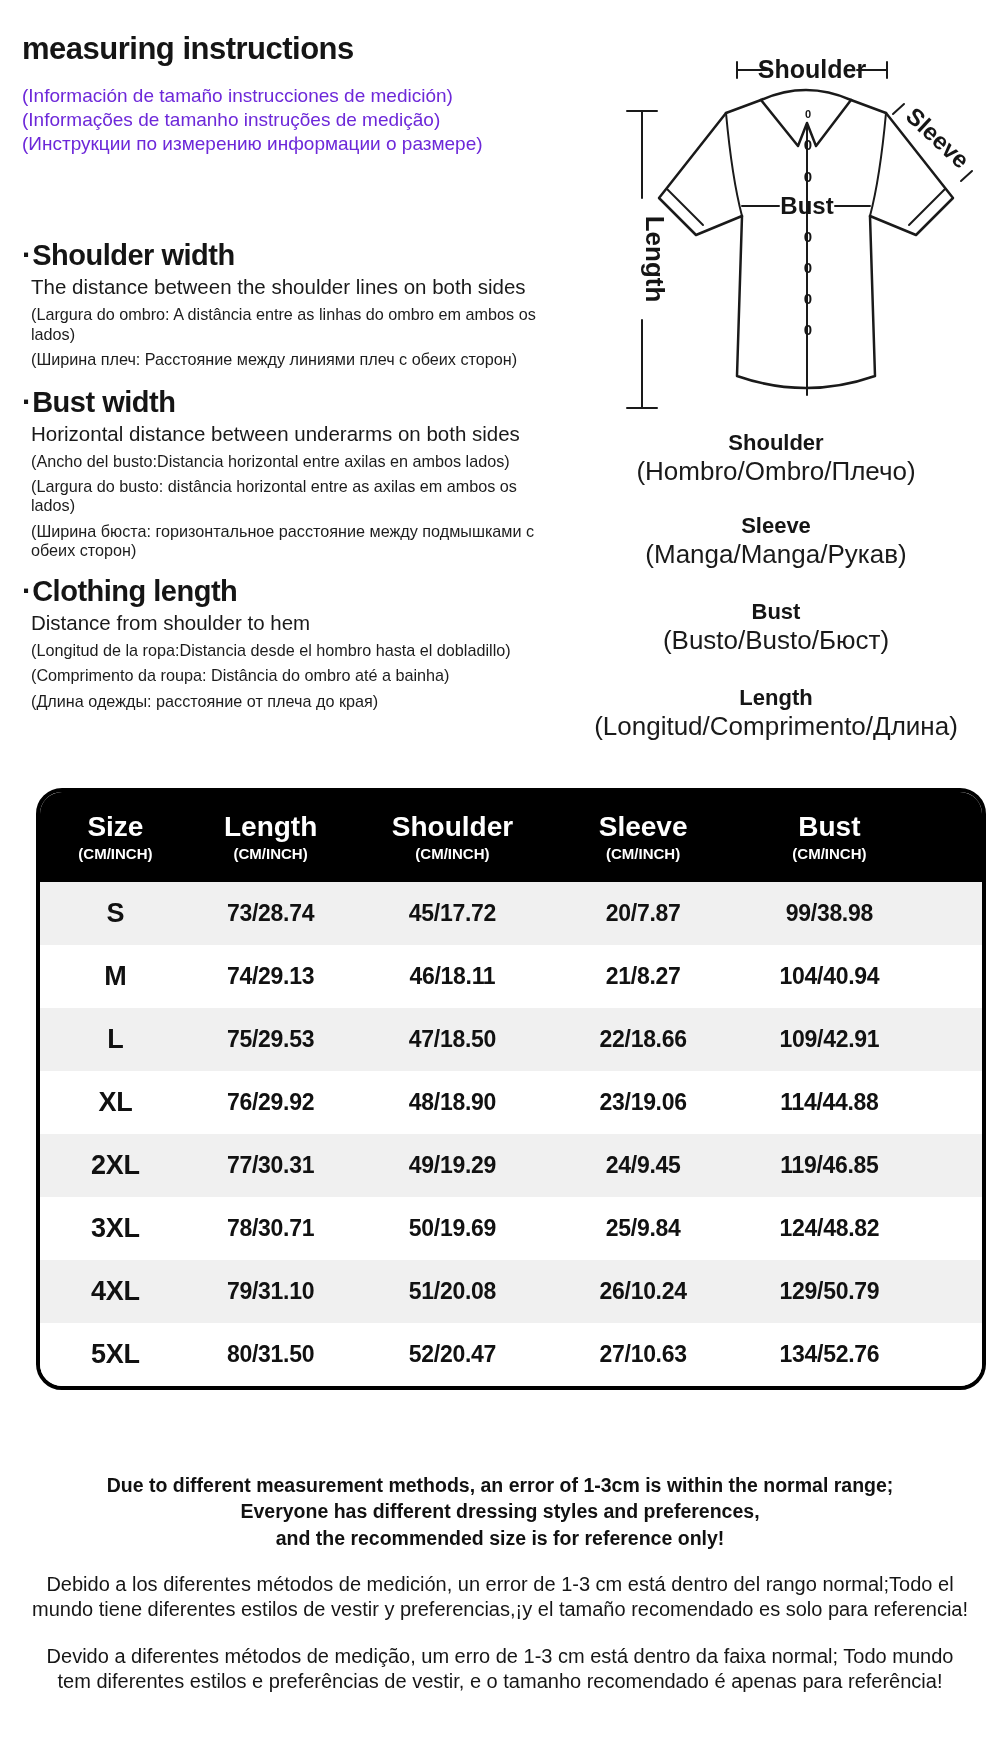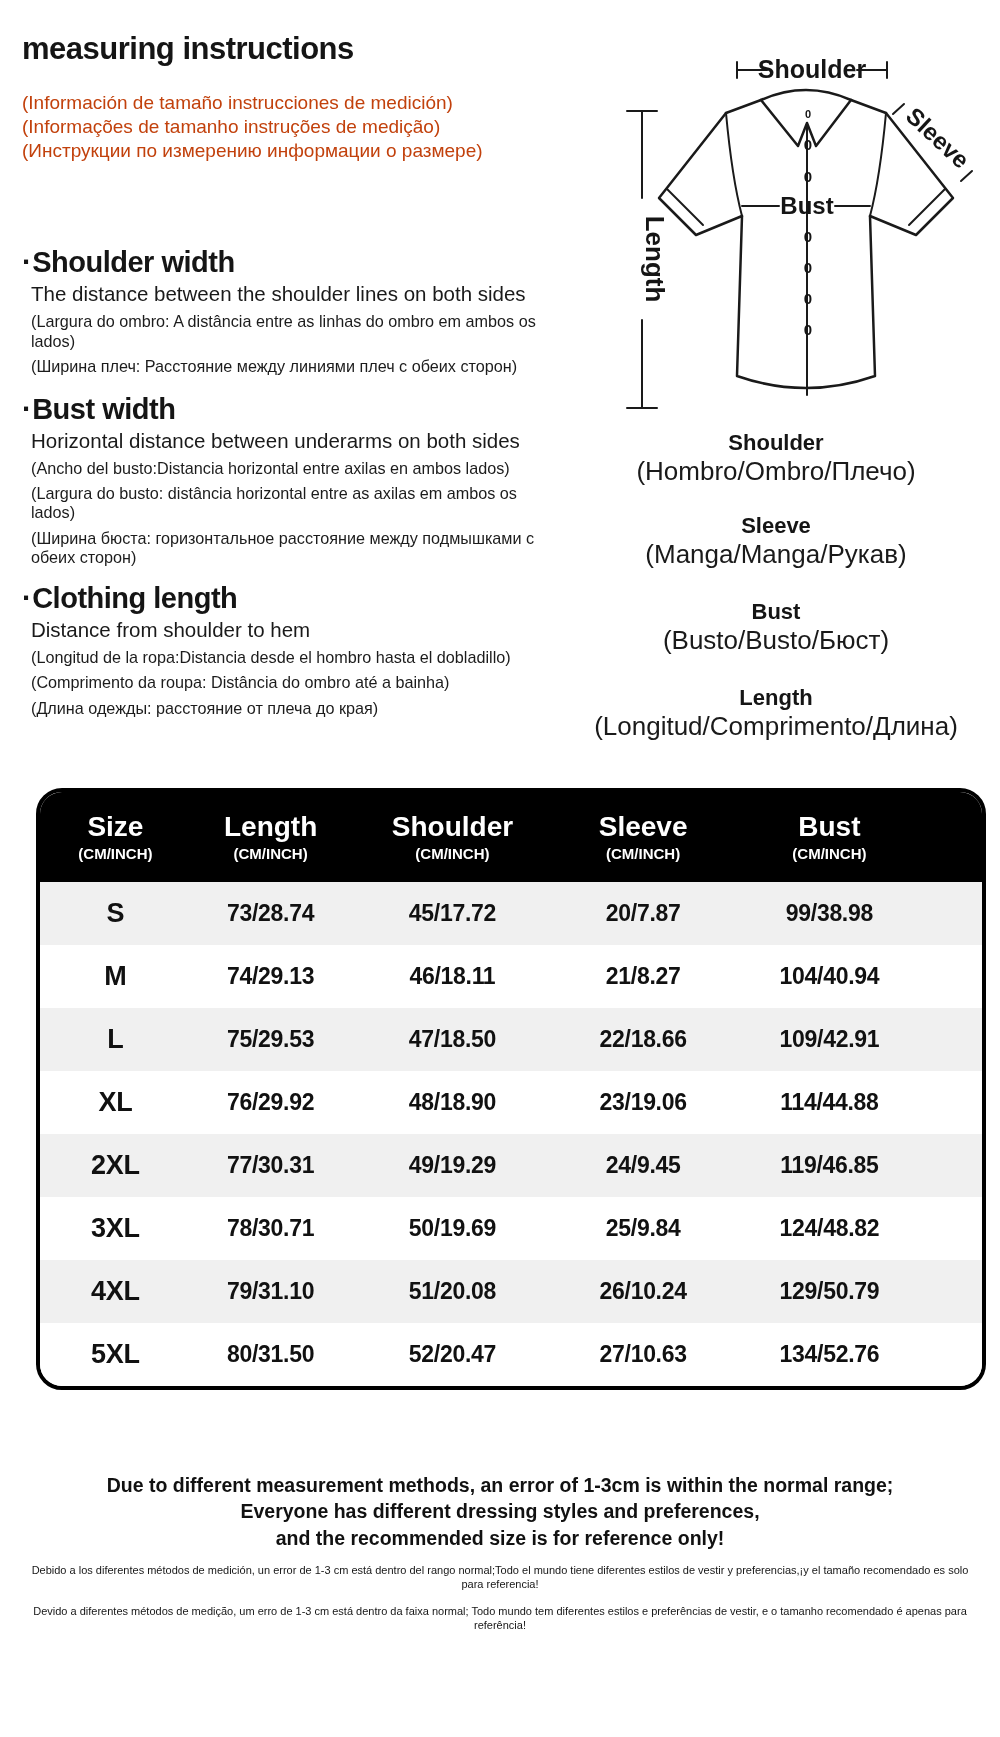--- a/index.html
+++ b/index.html
@@ -4,21 +4,21 @@
 <style>
   html,body{margin:0;padding:0;}
   body{
     width:1000px;height:1737px;position:relative;background:#ffffff;
     font-family:"Liberation Sans",sans-serif;color:#111;overflow:hidden;
   }
   
   .left-col{position:absolute;left:22px;top:24px;width:534px;}
   .main-title{font-size:56px;font-weight:bold;line-height:1.02;letter-spacing:-1.5px;color:#151515;}
   .sub-title{font-size:31px;font-weight:bold;margin-top:7px;letter-spacing:-0.5px;color:#151515;}
-  .title-trans{margin-top:24px;font-size:19px;line-height:1.25;color:#c2410c;}
+  .title-trans{margin-top:17px;font-size:19px;line-height:1.25;color:#6d28d9;}
   .section-shoulder{margin-top:84px;}
   .section-bust{margin-top:16px;}
   .section-length{margin-top:14px;}
   .sec-head{font-size:29px;font-weight:bold;letter-spacing:-0.5px;color:#151515;}
   .sec-head .bullet{margin-right:1px;}
   .sec-desc{font-size:20.5px;margin:3px 0 0 9px;color:#1a1a1a;}
   .sec-note{font-size:16.2px;margin:6px 0 0 9px;line-height:1.2;color:#1c1c1c;max-width:515px;}
   
   .right-col{position:absolute;left:556px;top:28px;width:440px;height:745px;}
   .shirt-svg{position:absolute;left:0;top:0;}
@@ -45,21 +45,21 @@
     height:63px;display:grid;grid-template-columns:17% 18% 23% 20% 22%;padding-right:55px;
     align-items:center;text-align:center;font-weight:bold;color:#111;
   }
   .trow:nth-child(odd){background:#f0f0f0;}
   .trow:nth-child(even){background:#ffffff;}
   .tcell{font-size:23px;letter-spacing:-0.3px;}
   .tcell.size{font-size:27px;}
   
   .footer{position:absolute;left:30px;top:1472px;width:940px;text-align:center;}
   .notice-line{font-size:19.5px;font-weight:bold;line-height:1.35;color:#111;}
-  .note-para{font-size:11px;line-height:1.27;margin-top:13px;color:#161616;}
+  .note-para{font-size:20px;line-height:1.27;margin-top:21px;color:#161616;}
 </style>
 </head>
 <body>
 
 <div class="left-col">
   <div class="sub-title">measuring instructions</div>
   <div class="title-trans">
     <div>(Información de tamaño instrucciones de medición)</div>
     <div>(Informações de tamanho instruções de medição)</div>
     <div>(Инструкции по измерению информации о размере)</div>

